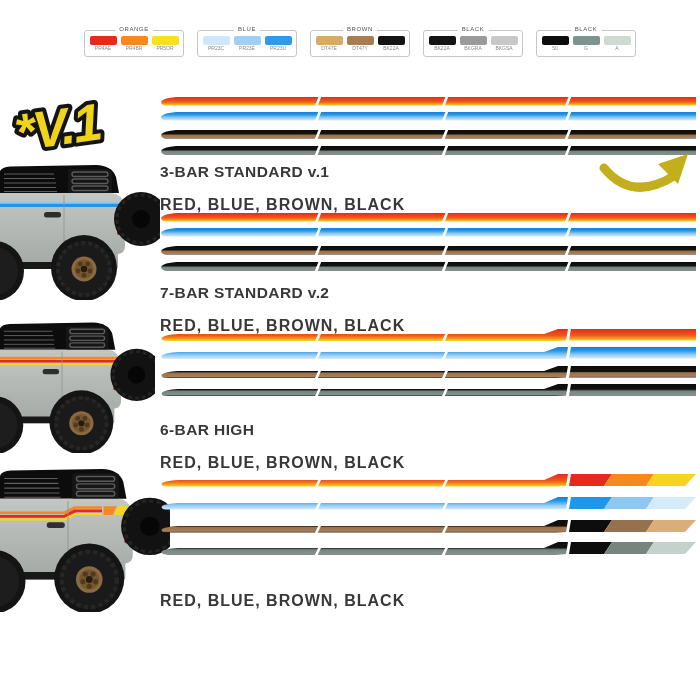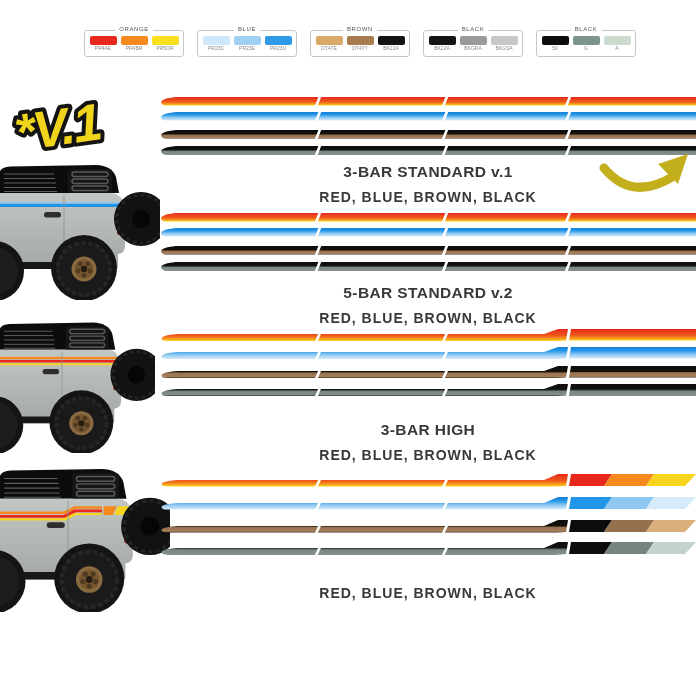--- a/index.html
+++ b/index.html
@@ -9,23 +9,23 @@
   .swatch-group{position:absolute;top:30px;width:98px;height:25px;border:1px solid #c6c6c6;
                 border-radius:3px;background:#fff;}
   .swatch-title{position:absolute;top:-5px;left:50%;transform:translateX(-50%);
                 background:#fff;padding:0 4px;font-size:6px;letter-spacing:.6px;color:#555;
                 white-space:nowrap;}
   .swatches{display:flex;justify-content:center;gap:4px;margin-top:5px;}
   .swatch-item{display:flex;flex-direction:column;align-items:center;width:27px;}
   .swatch{width:27px;height:9px;border-radius:2px;}
   .swatch-code{font-size:5px;color:#8a8a8a;margin-top:1px;line-height:1;}
   
-  .set-label{position:absolute;left:160px;width:536px;text-align:center;color:#383838;}
+  .set-label{position:absolute;left:160px;width:536px;color:#383838;}
   .set-title{font-size:15.5px;font-weight:700;letter-spacing:.4px;}
-  .set-sub{font-size:14px;font-weight:700;letter-spacing:1px;margin-top:8px;}
+  .set-sub{font-size:16px;font-weight:700;letter-spacing:1px;margin-top:15px;}
   .abs{position:absolute;}
 </style>
 </head>
 <body>
 
 <div class="page">
 
   <svg width="0" height="0" style="position:absolute">
     <defs>
       <linearGradient id="gradRed" x1="0" y1="0" x2="0" y2="1">
@@ -352,21 +352,21 @@
       <path d="M410,-0.5 L406,9.5" stroke="#fff" stroke-width="2.6"></path>
     </g>
     <g transform="translate(0,51)">
       <path d="M16,0 H536 V8.5 H6 Q0,8 1.5,4 Q4,1 16,0 Z" fill="url(#gradBlack)"></path>
       <path d="M160,-0.5 L156,9.5" stroke="#fff" stroke-width="2.6"></path>
       <path d="M287,-0.5 L283,9.5" stroke="#fff" stroke-width="2.6"></path>
       <path d="M410,-0.5 L406,9.5" stroke="#fff" stroke-width="2.6"></path>
     </g>
   </svg>
   <div class="set-label" style="top:284px">
-    <div class="set-title">5-BAR STANDARD v.2</div>
+    <div class="set-title">7-BAR STANDARD v.2</div>
     <div class="set-sub">RED, BLUE, BROWN, BLACK</div>
   </div>
 
   <svg class="abs" style="left:160px;top:329px" width="536" height="70" viewBox="0 0 536 70">
     <g transform="translate(0,0)">
       <path d="M18,5 H384 L398,0 H408 L406,11.5 L396,12 H8 Q0,12 2,8.5 Q5,5.8 18,5 Z" fill="url(#gradRed)"></path>
       <path d="M411,0 H536 V11.5 H409 Z" fill="url(#gradRed)"></path>
       <path d="M160,4 L156,13" stroke="#fff" stroke-width="2.6"></path>
       <path d="M287,4 L283,13" stroke="#fff" stroke-width="2.6"></path>
     </g>
@@ -383,21 +383,21 @@
       <path d="M287,4 L283,13" stroke="#fff" stroke-width="2.6"></path>
     </g>
     <g transform="translate(0,55)">
       <path d="M18,5 H384 L398,0 H408 L406,11.5 L396,12 H8 Q0,12 2,8.5 Q5,5.8 18,5 Z" fill="url(#gradBlack)"></path>
       <path d="M411,0 H536 V11.5 H409 Z" fill="url(#gradBlack)"></path>
       <path d="M160,4 L156,13" stroke="#fff" stroke-width="2.6"></path>
       <path d="M287,4 L283,13" stroke="#fff" stroke-width="2.6"></path>
     </g>
   </svg>
   <div class="set-label" style="top:421px">
-    <div class="set-title">3-BAR HIGH</div>
+    <div class="set-title">6-BAR HIGH</div>
     <div class="set-sub">RED, BLUE, BROWN, BLACK</div>
   </div>
 
   <svg class="abs" style="left:160px;top:474px" width="536" height="84" viewBox="0 0 536 84">
     <g transform="translate(0,0)">
       <path d="M18,6 H384 L398,0 H408 L406,12 L396,12.5 H8 Q0,12.5 2,9 Q5,6.8 18,6 Z" fill="url(#gradRed)"></path>
       <path d="M411,0 H452 L444,12 H409 Z" fill="#e8281e"></path>
       <path d="M452,0 H494 L486,12 H444 Z" fill="#f5891d"></path>
       <path d="M494,0 H536 L525,12 H486 Z" fill="#f7d51e"></path>
       <path d="M160,5 L156,13.5" stroke="#fff" stroke-width="2.6"></path>

